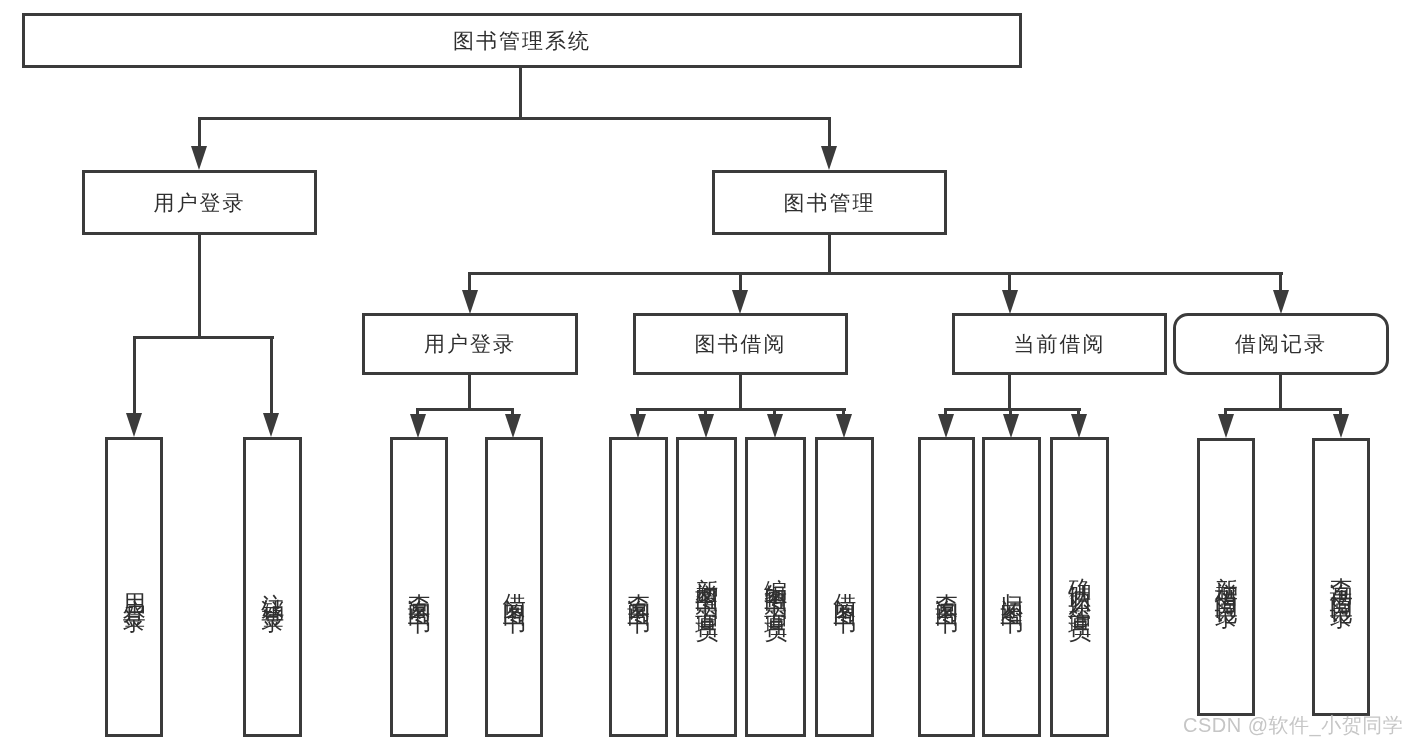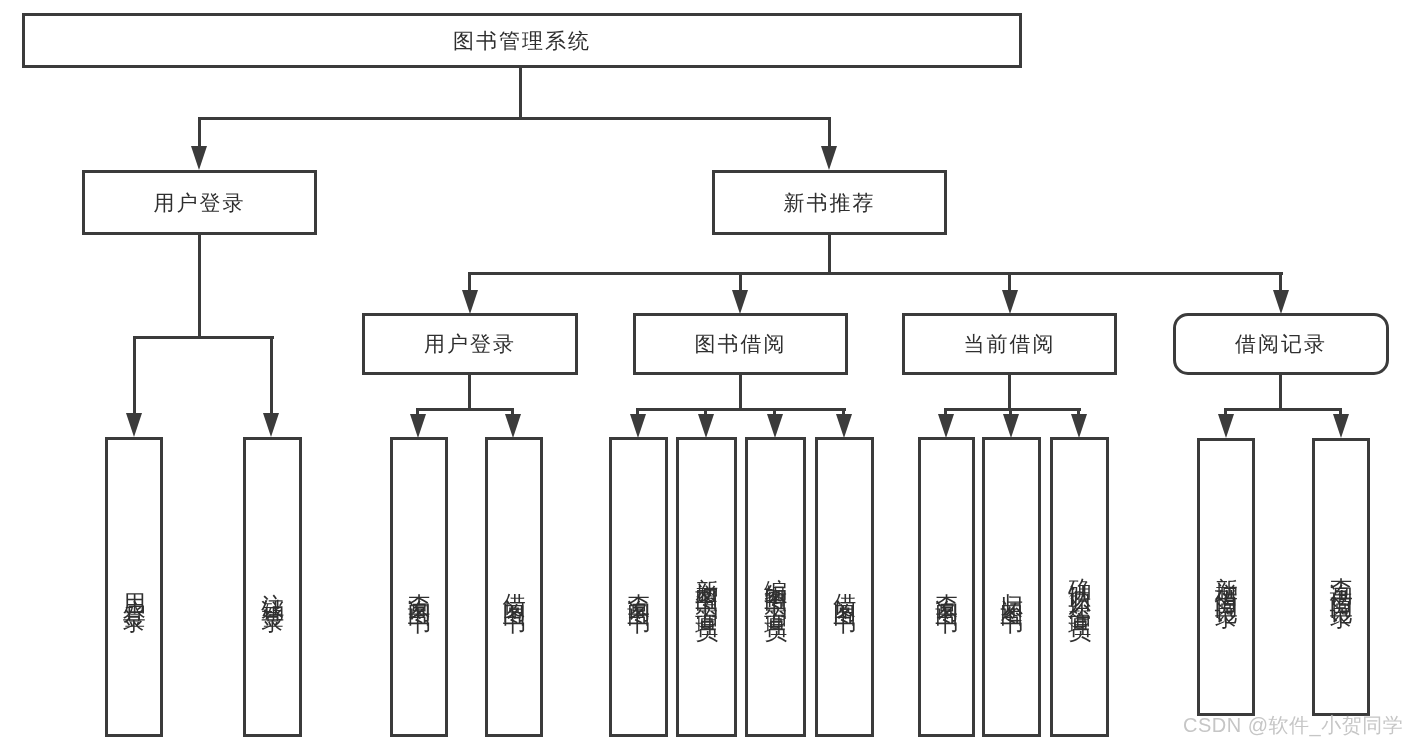--- a/index.html
+++ b/index.html
@@ -44,21 +44,21 @@
   <div class="h-line" style="left:198px; top:117px; width:633px; height:3px;"></div>
   <div class="v-line" style="left:198px; top:117px; width:3px; height:32px;"></div>
   <div class="arrow" style="left:191px; top:146px;"></div>
   <div class="v-line" style="left:828px; top:117px; width:3px; height:32px;"></div>
   <div class="arrow" style="left:821px; top:146px;"></div>
 
   <div class="box" style="left:82px; top:170px; width:235px; height:65px;">
     <span class="h-label">用户登录</span>
   </div>
   <div class="box" style="left:712px; top:170px; width:235px; height:65px;">
-    <span class="h-label">新书推荐</span>
+    <span class="h-label">图书管理</span>
   </div>
 
   <div class="v-line" style="left:198px; top:235px; width:3px; height:102px;"></div>
   <div class="h-line" style="left:133px; top:336px; width:141px; height:3px;"></div>
   <div class="v-line" style="left:133px; top:336px; width:3px; height:78px;"></div>
   <div class="arrow" style="left:126px; top:413px;"></div>
   <div class="v-line" style="left:270px; top:336px; width:3px; height:78px;"></div>
   <div class="arrow" style="left:263px; top:413px;"></div>
 
   <div class="v-line" style="left:828px; top:235px; width:3px; height:40px;"></div>
@@ -71,21 +71,21 @@
   <div class="arrow" style="left:1002px; top:290px;"></div>
   <div class="v-line" style="left:1279px; top:272px; width:3px; height:20px;"></div>
   <div class="arrow" style="left:1273px; top:290px;"></div>
 
   <div class="box" style="left:362px; top:313px; width:216px; height:62px;">
     <span class="h-label">用户登录</span>
   </div>
   <div class="box" style="left:633px; top:313px; width:215px; height:62px;">
     <span class="h-label">图书借阅</span>
   </div>
-  <div class="box" style="left:902px; top:313px; width:215px; height:62px;">
+  <div class="box" style="left:952px; top:313px; width:215px; height:62px;">
     <span class="h-label">当前借阅</span>
   </div>
   <div class="box" style="left:1173px; top:313px; width:216px; height:62px;border-radius:15px;">
     <span class="h-label">借阅记录</span>
   </div>
 
   <div class="v-line" style="left:468px; top:375px; width:3px; height:36px;"></div>
   <div class="h-line" style="left:417px; top:408px; width:97px; height:3px;"></div>
   <div class="v-line" style="left:416px; top:408px; width:3px; height:9px;"></div>
   <div class="arrow" style="left:410px; top:414px;"></div>

